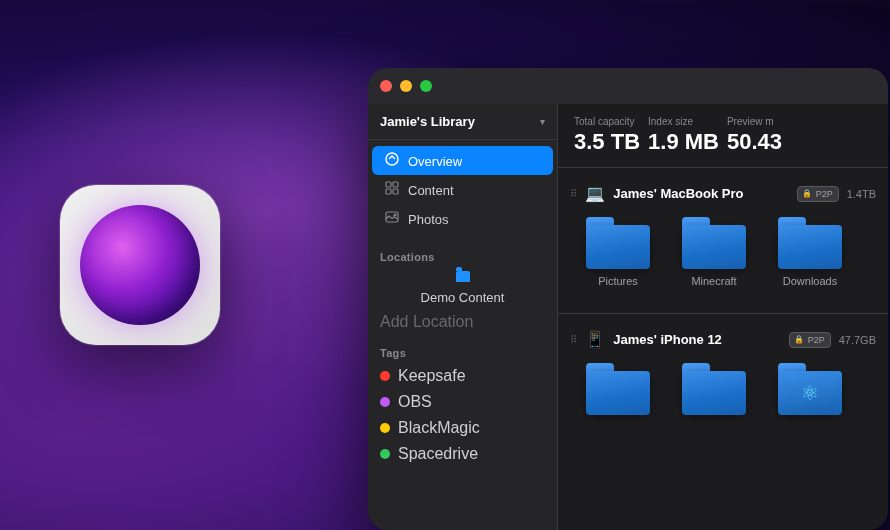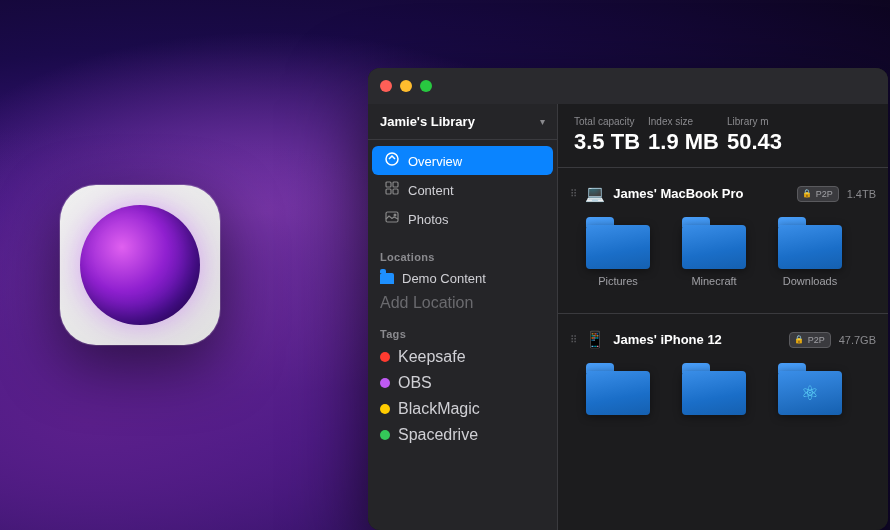--- a/index.html
+++ b/index.html
@@ -55,21 +55,21 @@
     }
 
     
     .window {
       position: absolute;
       left: 368px;
       top: 68px;
       width: 520px;
       height: 462px;
       background: #1c1c1e;
-      border-radius: 12px;
+      border-radius: 20px;
       overflow: hidden;
       box-shadow: 0 30px 80px rgba(0,0,0,0.7);
       display: flex;
       z-index: 2;
     }
 
     
     .title-bar {
       position: absolute;
       top: 0; left: 0; right: 0;
@@ -150,20 +150,21 @@
       letter-spacing: 0.3px;
     }
 
     .location-item {
       display: flex;
       align-items: center;
       gap: 8px;
       padding: 4px 12px;
       color: #d0d0d5;
       font-size: 13px;
+      flex-direction: column;
     }
     .location-icon {
       width: 14px;
       height: 11px;
       background: #1e90ff;
       border-radius: 2px 2px 0 0;
       position: relative;
     }
     .location-icon::before {
       content: '';
@@ -417,21 +418,21 @@
     <div class="stats-bar">
       <div class="stat-item">
         <div class="stat-label">Total capacity</div>
         <div class="stat-value">3.5 TB</div>
       </div>
       <div class="stat-item">
         <div class="stat-label">Index size</div>
         <div class="stat-value">1.9 MB</div>
       </div>
       <div class="stat-item">
-        <div class="stat-label">Library m</div>
+        <div class="stat-label">Preview m</div>
         <div class="stat-value">50.43</div>
       </div>
     </div>
 
     <div class="device-section">
       <div class="device-header">
         <span class="device-drag-handle">⠿</span>
         <span class="device-icon">💻</span>
         <span class="device-name">James' MacBook Pro</span>
         <span class="device-badge">

